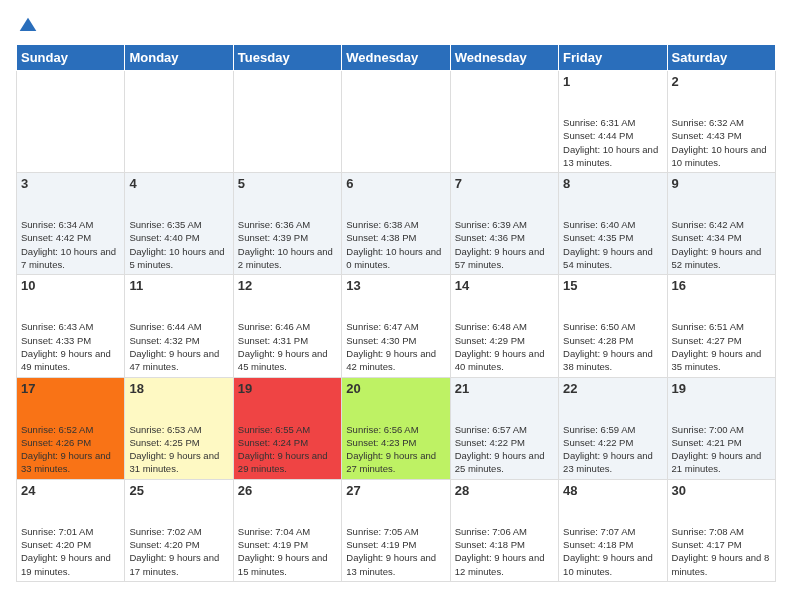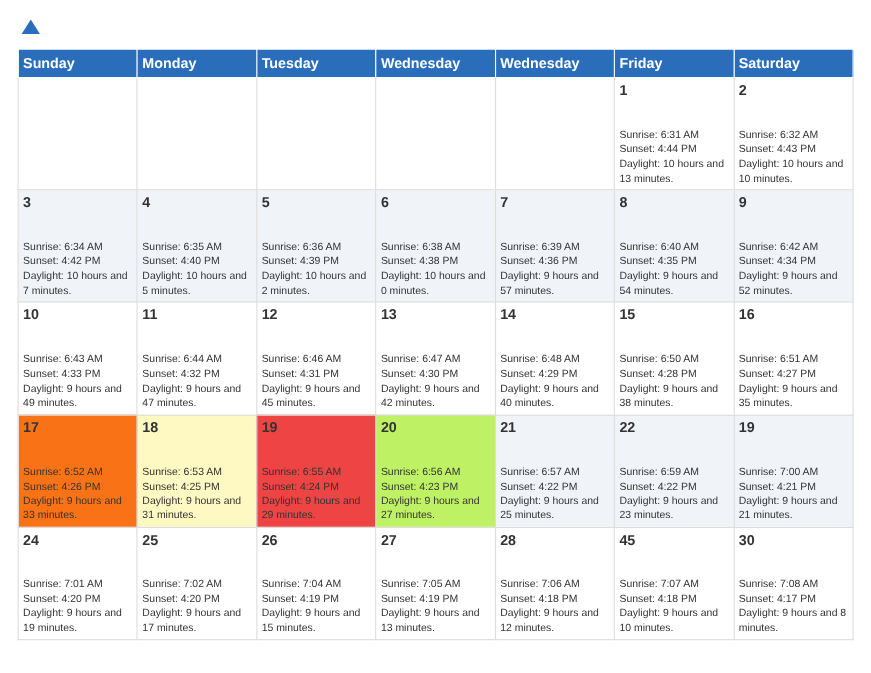--- a/index.html
+++ b/index.html
@@ -250,21 +250,21 @@
         </td>
         <td>
           <span class="day-number">27</span>
           <div class="day-info">Sunrise: 7:05 AM<br>Sunset: 4:19 PM<br>Daylight: 9 hours and 13 minutes.</div>
         </td>
         <td>
           <span class="day-number">28</span>
           <div class="day-info">Sunrise: 7:06 AM<br>Sunset: 4:18 PM<br>Daylight: 9 hours and 12 minutes.</div>
         </td>
         <td>
-          <span class="day-number">45</span>
+          <span class="day-number">48</span>
           <div class="day-info">Sunrise: 7:07 AM<br>Sunset: 4:18 PM<br>Daylight: 9 hours and 10 minutes.</div>
         </td>
         <td>
           <span class="day-number">30</span>
           <div class="day-info">Sunrise: 7:08 AM<br>Sunset: 4:17 PM<br>Daylight: 9 hours and 8 minutes.</div>
         </td>
       </tr>
     </tbody>
 </table>
 

